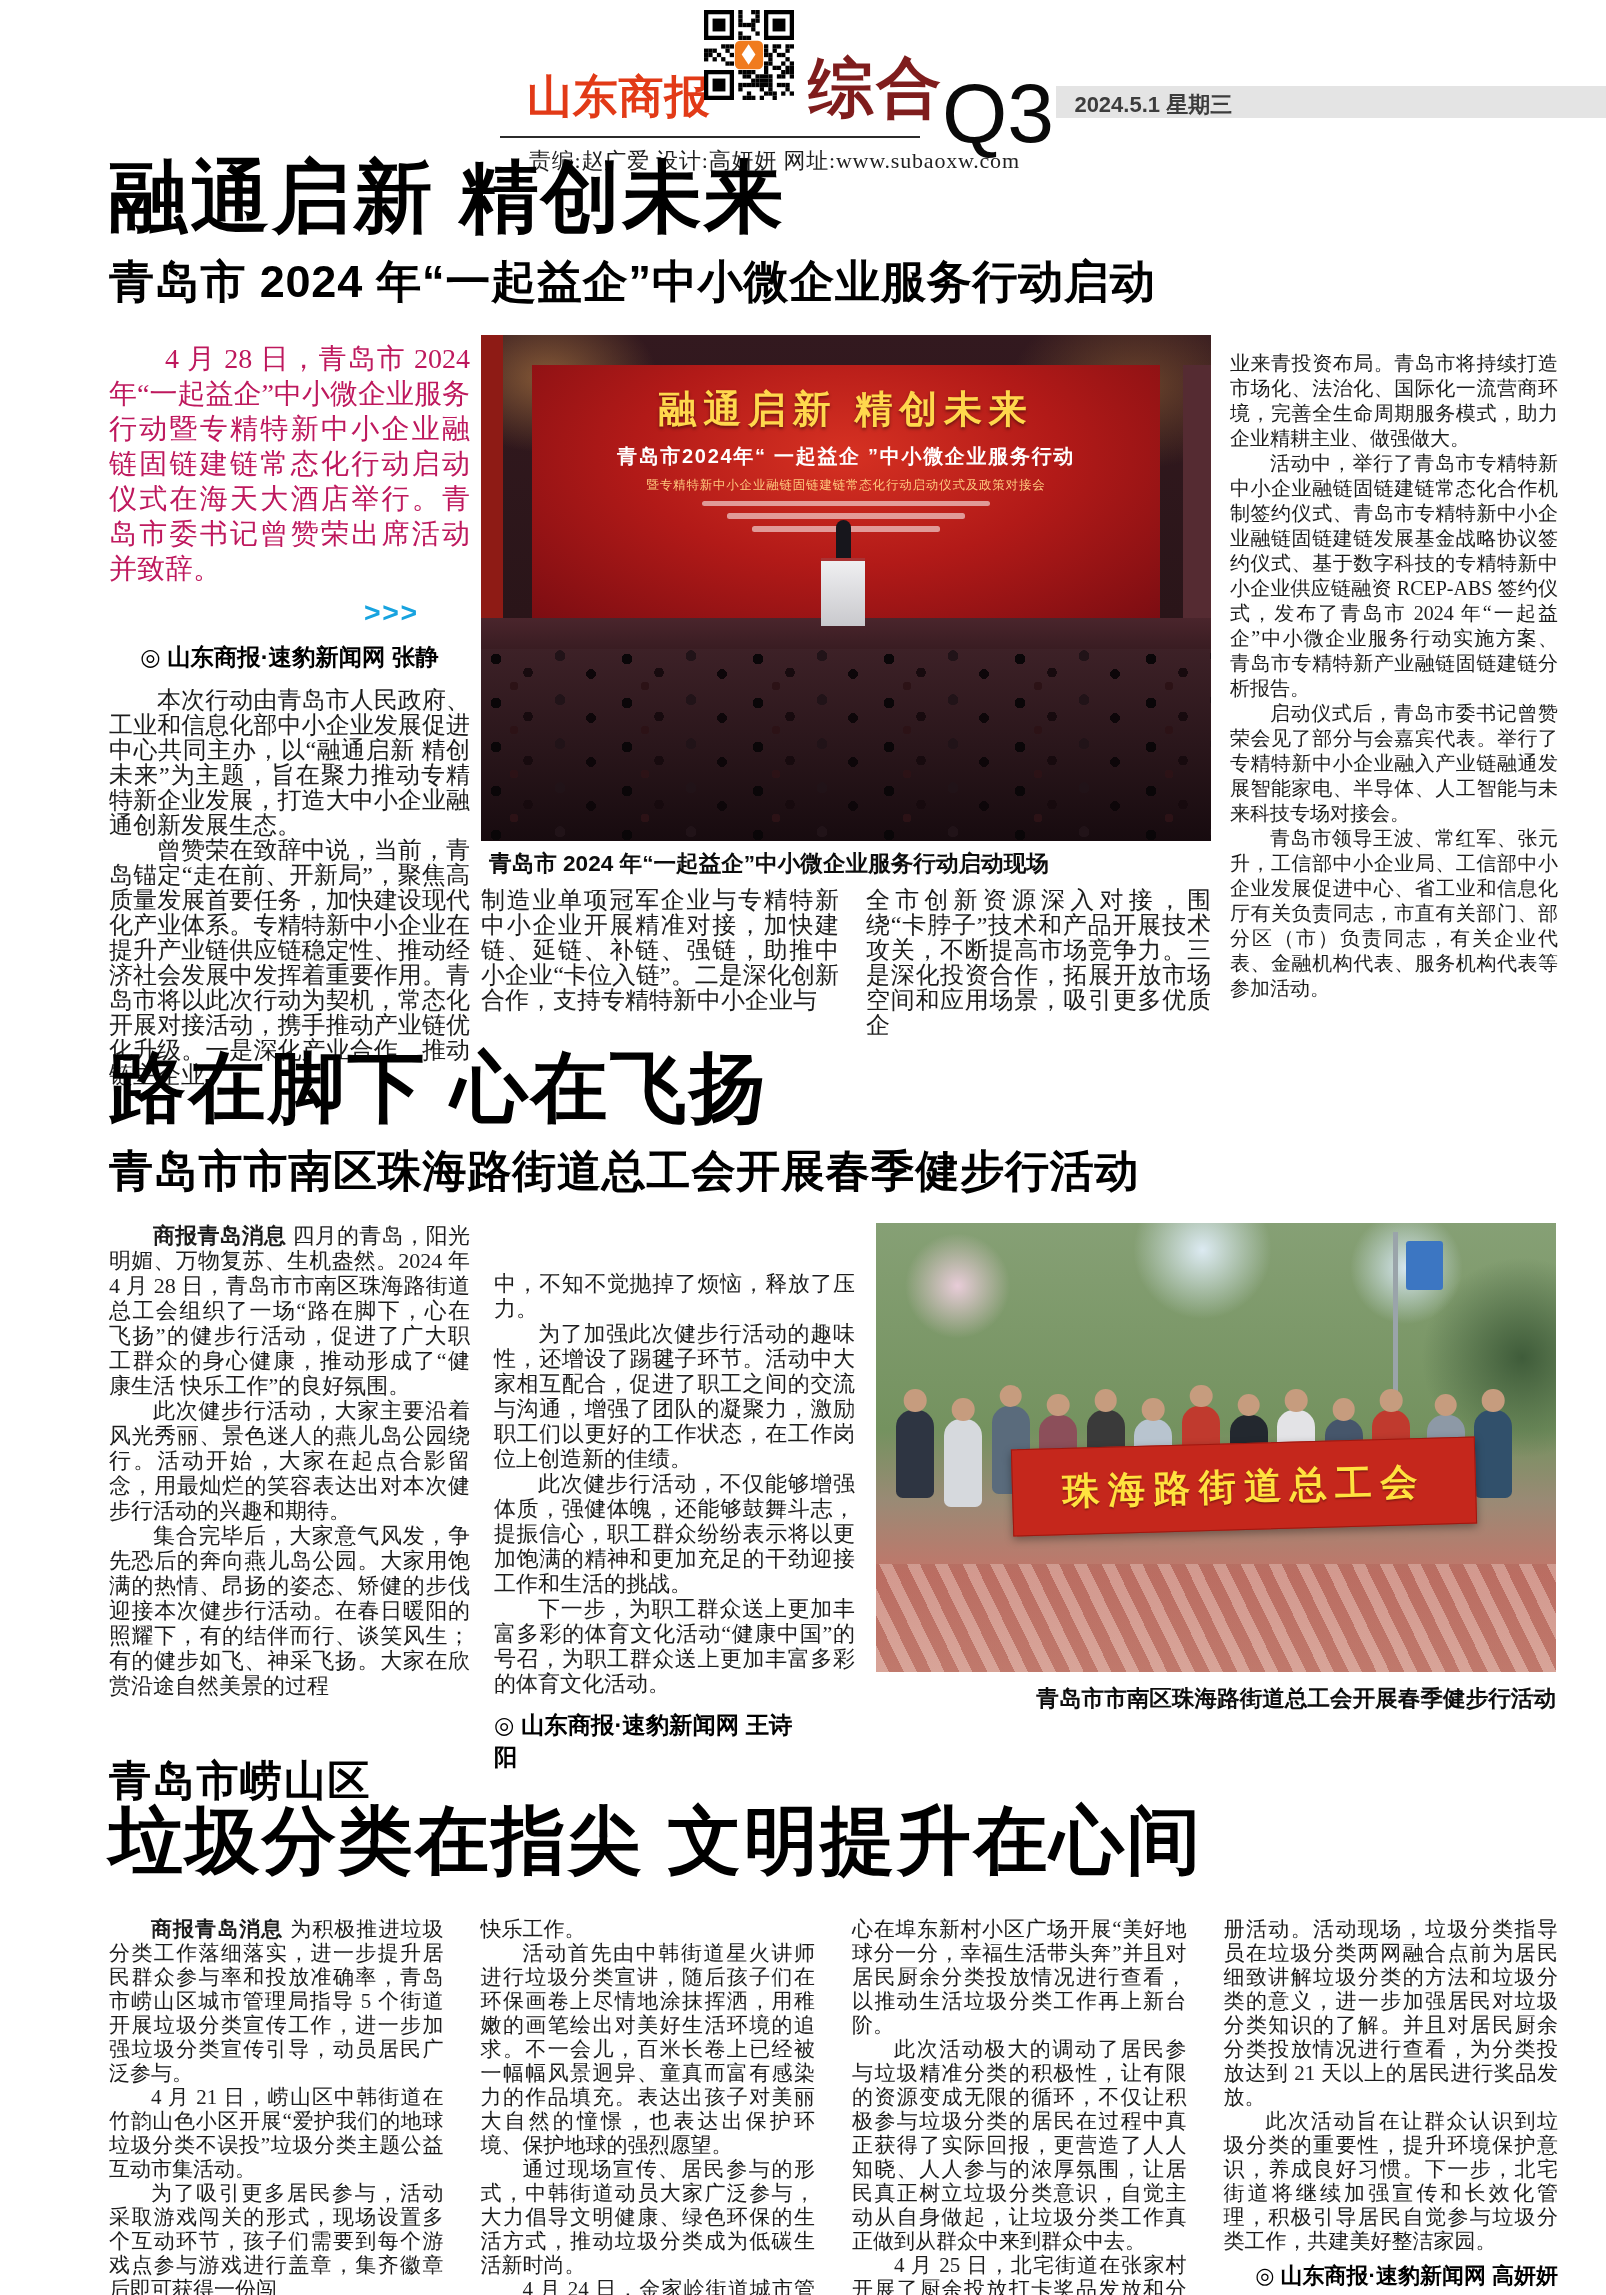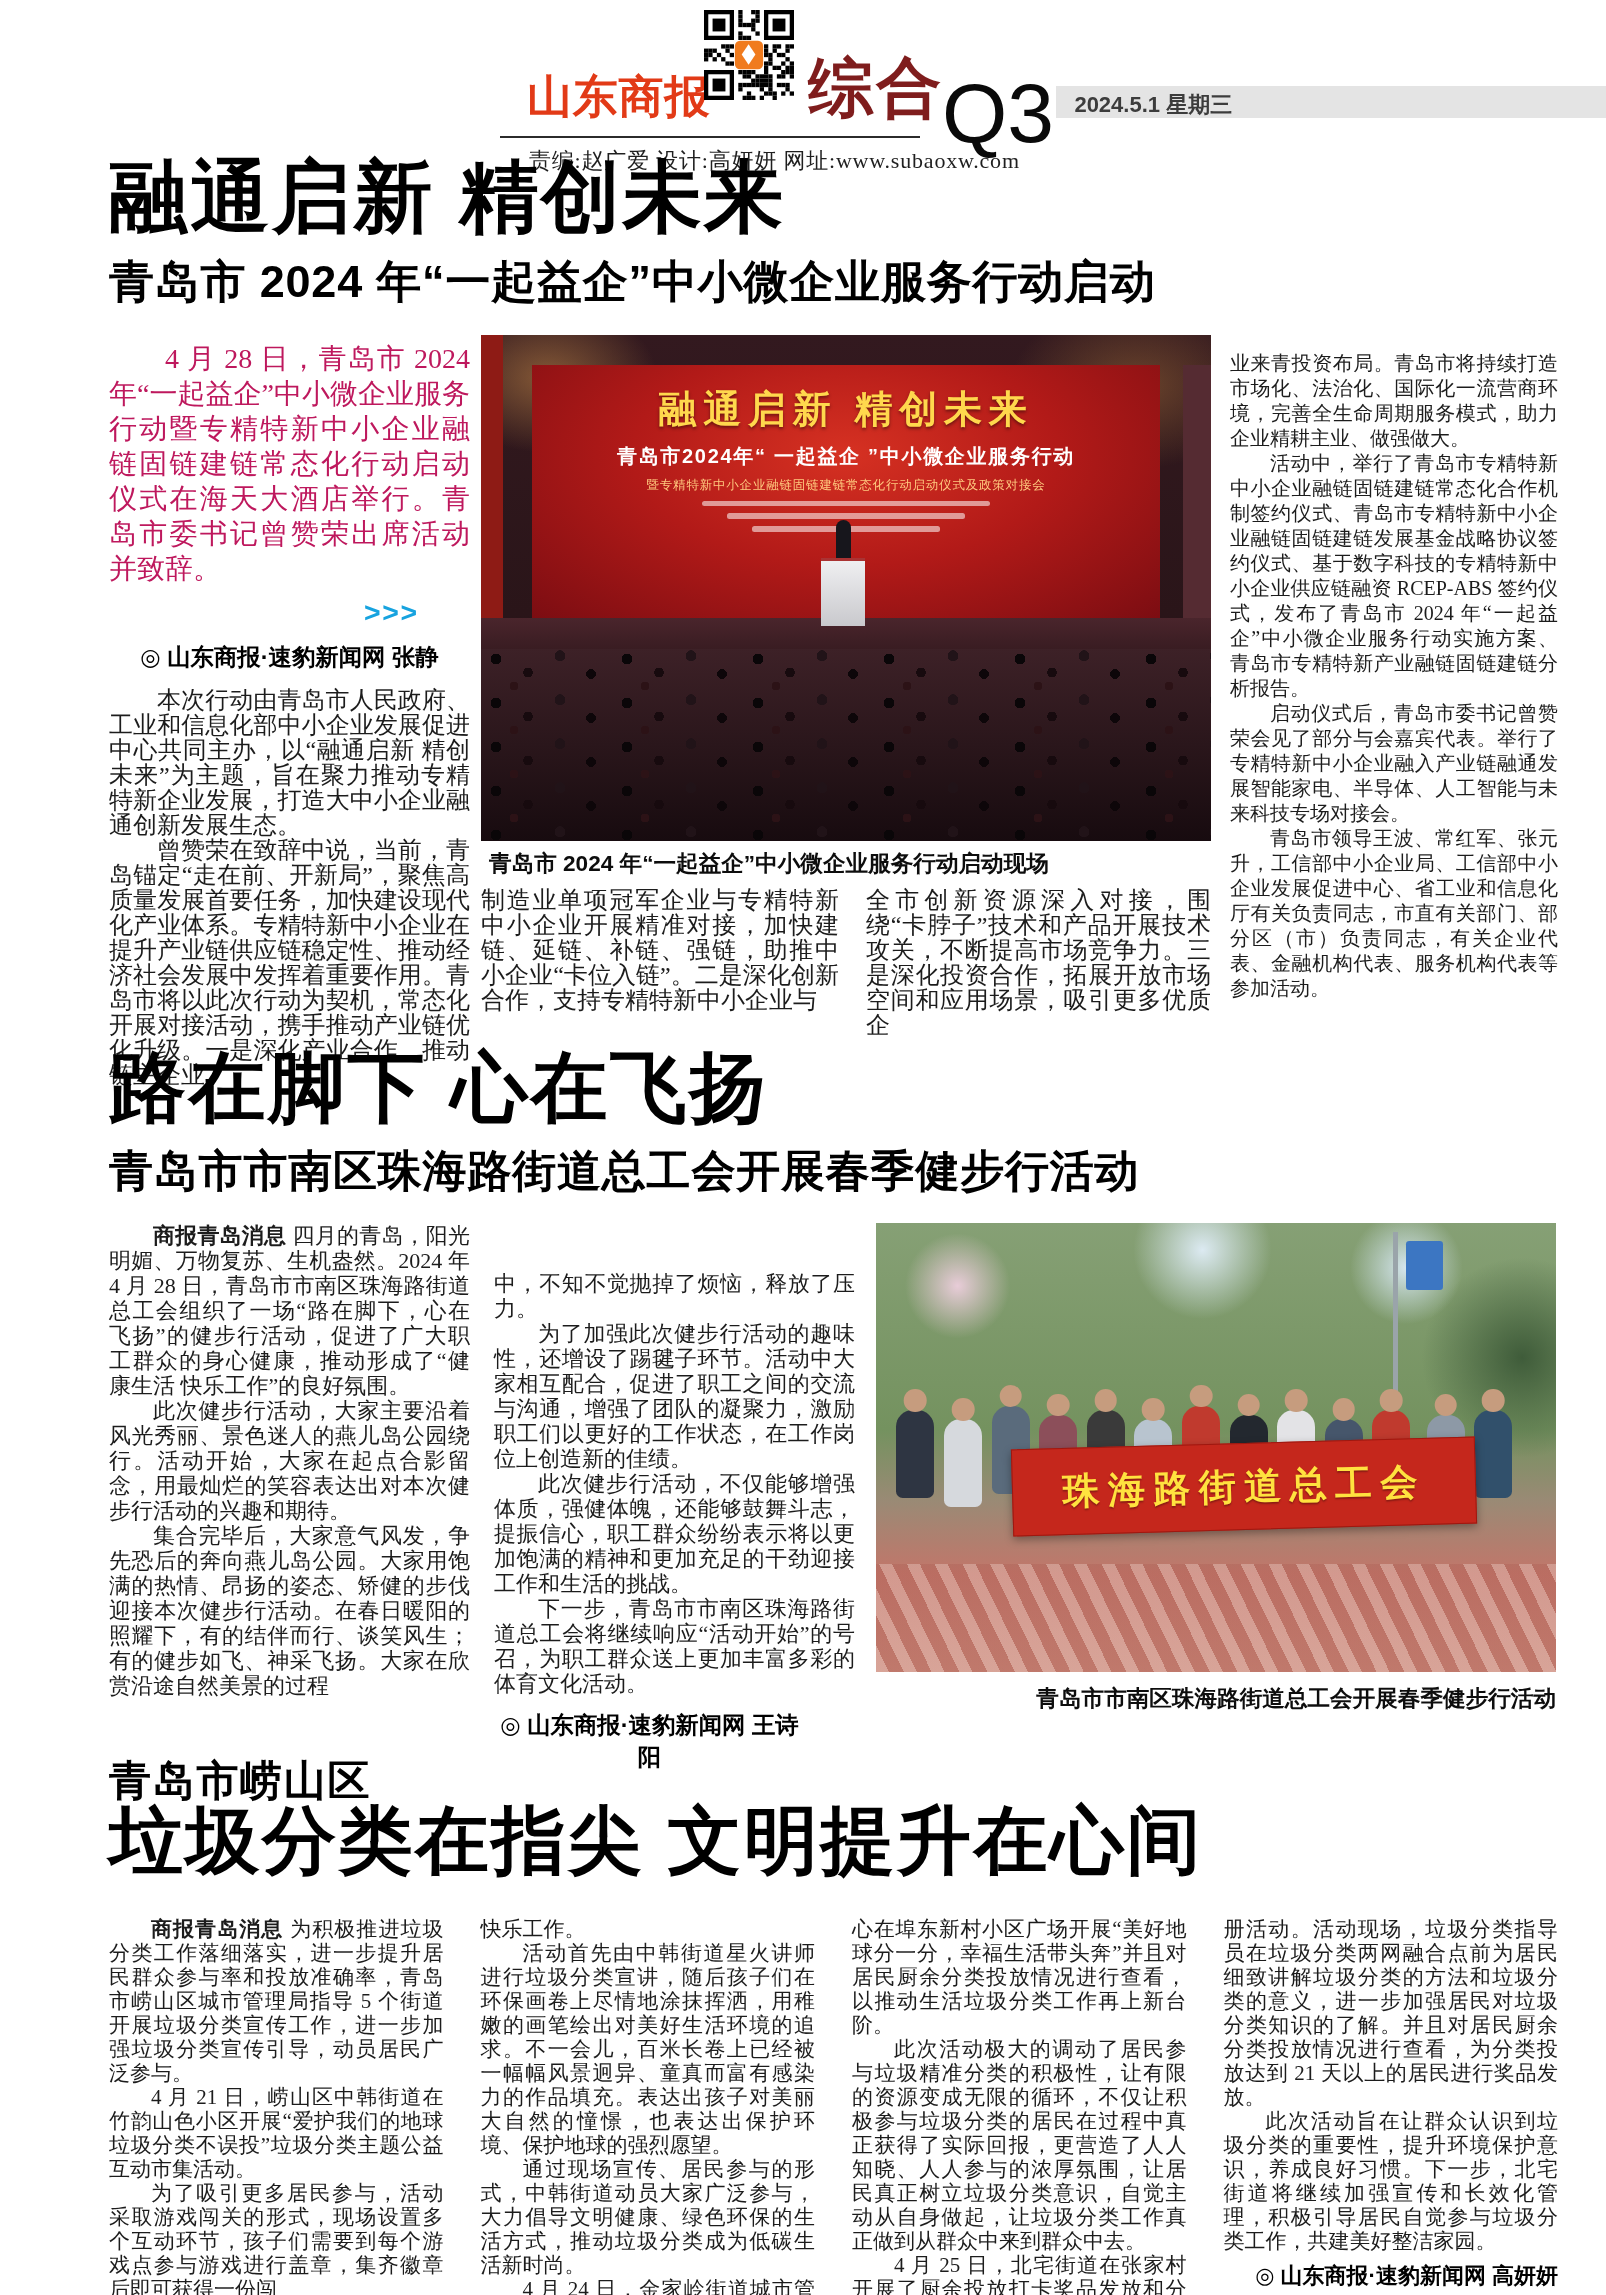--- a/index.html
+++ b/index.html
@@ -33,21 +33,21 @@
   .a1-body{font-size:24px;line-height:25px;}
   .a1-col3{font-size:20px;line-height:25px;}
   .a2-body{font-size:22px;line-height:25px;}
   .a3-body{font-size:21px;line-height:24px;}
   .lead-par{font-size:28px;line-height:35px;color:#be185d;text-indent:2em;text-align:justify;}
   .more-marker{margin-top:10px;padding-left:255px;font-size:28.4px;font-weight:900;color:#17a3df;
             font-family:"Liberation Sans","DejaVu Sans",sans-serif;letter-spacing:1.7px;}
   .byline{font-size:23.4px;font-weight:700;color:#000;
             font-family:"Liberation Sans","DejaVu Sans",sans-serif;}
   .byline-center{margin-top:11.7px;text-align:center;}
-  .byline-right{margin-top:13.4px;text-align:center;padding-right:50px;}
+  .byline-right{margin-top:13.4px;text-align:left;padding-right:50px;}
   .caption{position:absolute;font-size:22.6px;font-weight:700;color:#0d0d0d;
             font-family:"Liberation Sans","DejaVu Sans",sans-serif;}
   .kicker{position:absolute;color:#000;font-weight:800;letter-spacing:1.7px;
             font-family:"Liberation Sans","DejaVu Sans",sans-serif;}
 
   
   .photo1{position:absolute;left:481px;top:335px;width:730px;height:506px;overflow:hidden;
           background:linear-gradient(#33191f 0%,#2a1519 55%,#140a0d 100%);}
   .photo1 .glow-l{position:absolute;left:-42px;top:-33px;width:218px;height:151px;
           background:radial-gradient(closest-side,rgba(201,142,74,.55),transparent);}
@@ -294,21 +294,21 @@
       <p><b>商报青岛消息 </b>四月的青岛，阳光明媚、万物复苏、生机盎然。2024 年 4 月 28 日，青岛市市南区珠海路街道总工会组织了一场“路在脚下，心在飞扬”的健步行活动，促进了广大职工群众的身心健康，推动形成了“健康生活 快乐工作”的良好氛围。</p>
       <p>此次健步行活动，大家主要沿着风光秀丽、景色迷人的燕儿岛公园绕行。活动开始，大家在起点合影留念，用最灿烂的笑容表达出对本次健步行活动的兴趣和期待。</p>
       <p>集合完毕后，大家意气风发，争先恐后的奔向燕儿岛公园。大家用饱满的热情、昂扬的姿态、矫健的步伐迎接本次健步行活动。在春日暖阳的照耀下，有的结伴而行、谈笑风生；有的健步如飞、神采飞扬。大家在欣赏沿途自然美景的过程</p>
     </div>
 
   <div class="colblock" style="left:494px;top:1223px;width:361px;margin-top:48px;">
     <div class="body-text a2-body">
         <p class="flush">中，不知不觉抛掉了烦恼，释放了压力。</p>
         <p>为了加强此次健步行活动的趣味性，还增设了踢毽子环节。活动中大家相互配合，促进了职工之间的交流与沟通，增强了团队的凝聚力，激励职工们以更好的工作状态，在工作岗位上创造新的佳绩。</p>
         <p>此次健步行活动，不仅能够增强体质，强健体魄，还能够鼓舞斗志，提振信心，职工群众纷纷表示将以更加饱满的精神和更加充足的干劲迎接工作和生活的挑战。</p>
-        <p>下一步，青岛市市南区珠海路街道总工会将继续响应“活动开始”的号召，为职工群众送上更加丰富多彩的体育文化活动。</p>
+        <p>下一步，为职工群众送上更加丰富多彩的体育文化活动“健康中国”的号召，为职工群众送上更加丰富多彩的体育文化活动。</p>
       </div>
     <div class="byline byline-right">◎ 山东商报·速豹新闻网 王诗阳</div>
   </div>
 
   <div class="photo2">
     <div class="pole"></div>
     <div class="sign"></div>
     <div class="pp" style="left:3%;top:37%;--c:#2e3542;"></div>
     <div class="pp" style="left:10%;top:39%;--c:#d6d9dd;"></div>
     <div class="pp" style="left:17%;top:36%;--c:#5a6b7c;"></div>

